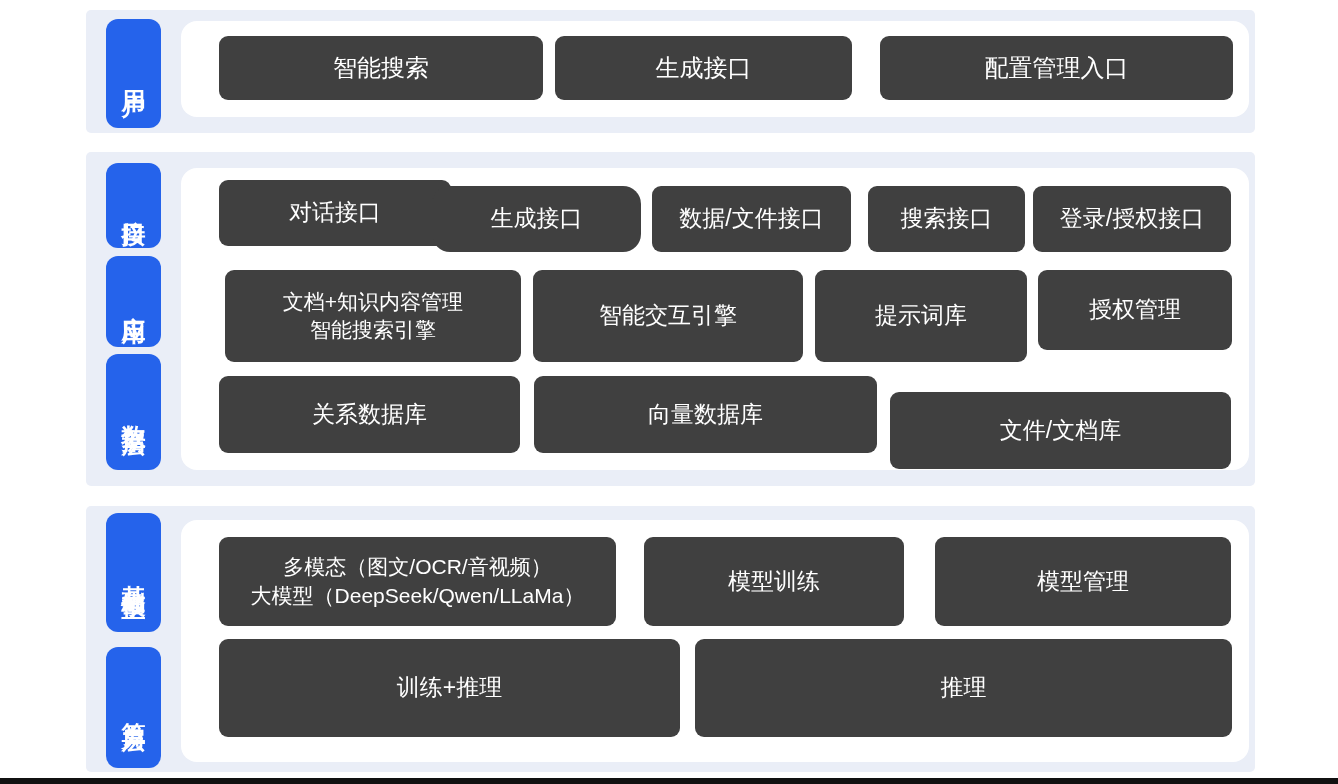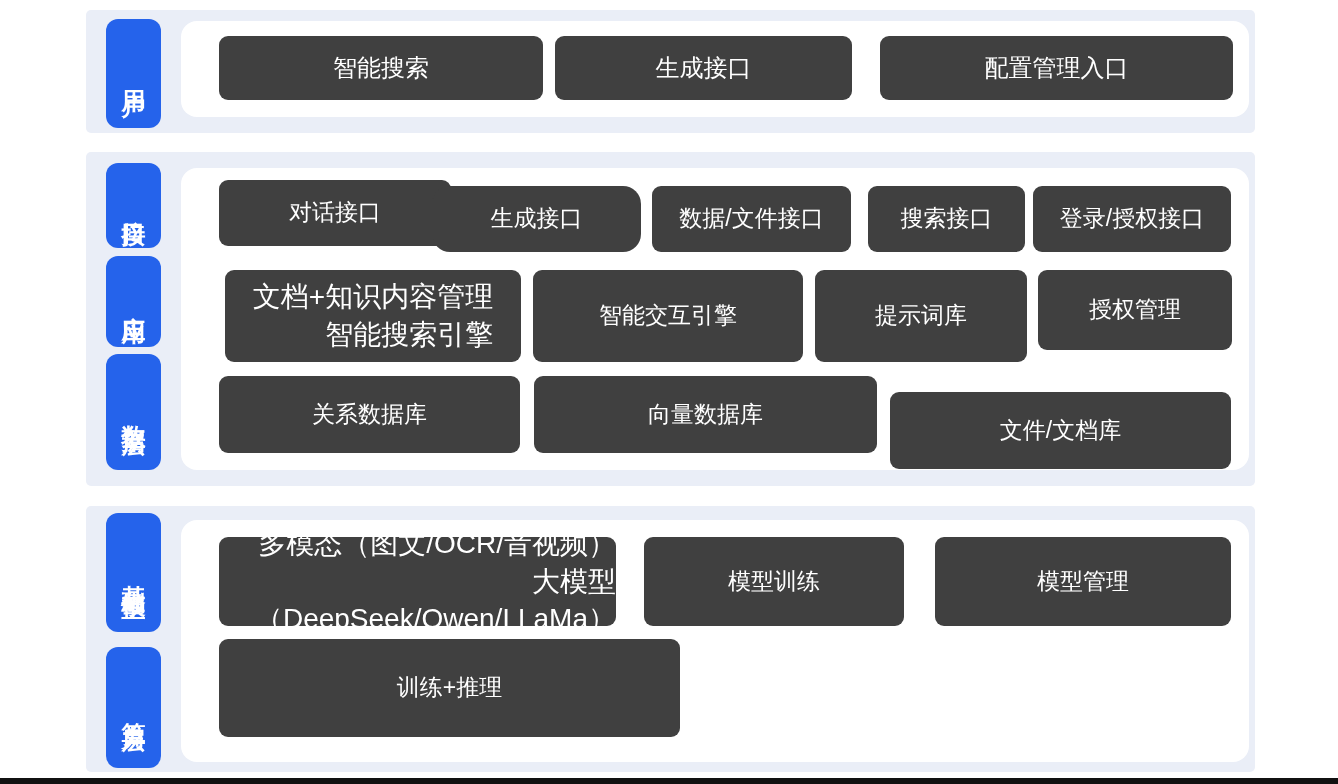--- a/index.html
+++ b/index.html
@@ -42,22 +42,21 @@
     color:#ffffff;
     font-size:23px;
     display:flex;
     align-items:center;
     justify-content:center;
     text-align:center;
     line-height:1.35;
   }
   .blk.two-line{
     white-space:pre-line;
-    font-size:28px;
-    text-align:right;
+    font-size:21px;
   }
   .bottom-bar{
     position:absolute;
     left:0;top:778px;
     width:1338px;height:6px;
     background:#111111;
   }
 </style>
 </head>
 <body>
@@ -98,16 +97,17 @@
   <div class="blk" style="left:219px;top:376px;width:301px;height:77px;">关系数据库</div>
   <div class="blk" style="left:534px;top:376px;width:343px;height:77px;">向量数据库</div>
   <div class="blk" style="left:890px;top:376px;width:341px;height:77px;margin-top:16px;">文件/文档库</div>
 
   <div class="blk two-line" style="left:219px;top:537px;width:397px;height:89px;">多模态（图文/OCR/音视频）
 大模型（DeepSeek/Qwen/LLaMa）</div>
   <div class="blk" style="left:644px;top:537px;width:260px;height:89px;">模型训练</div>
   <div class="blk" style="left:935px;top:537px;width:296px;height:89px;">模型管理</div>
 
   <div class="blk" style="left:219px;top:639px;width:461px;height:98px;">训练+推理</div>
+  <div class="blk" style="left:695px;top:639px;width:537px;height:98px;">推理</div>
 
   <div class="bottom-bar"></div>
 
 </div>
 
 </body></html>

